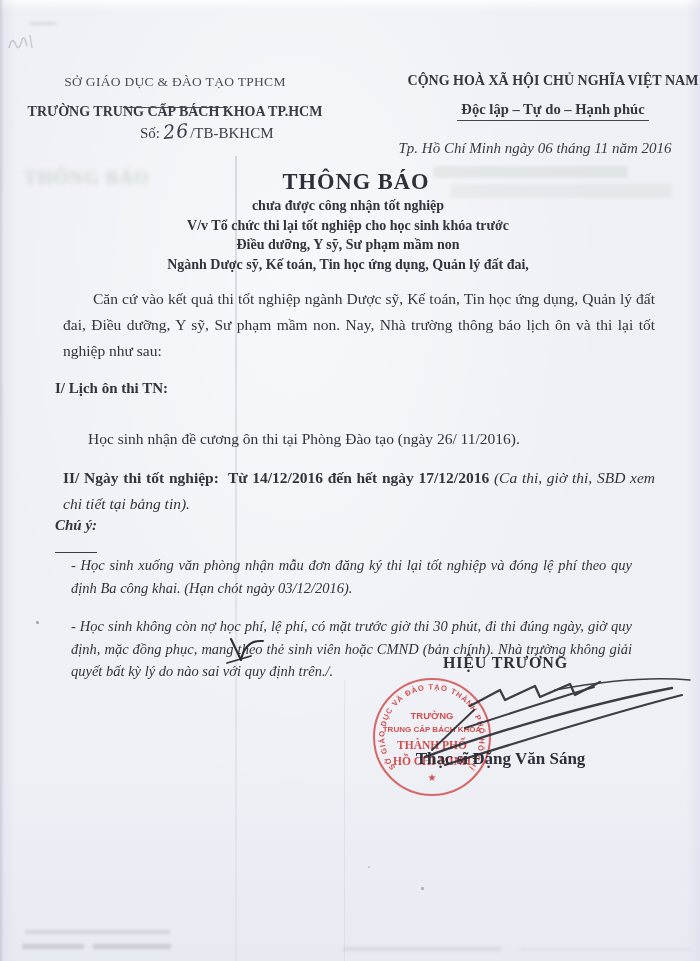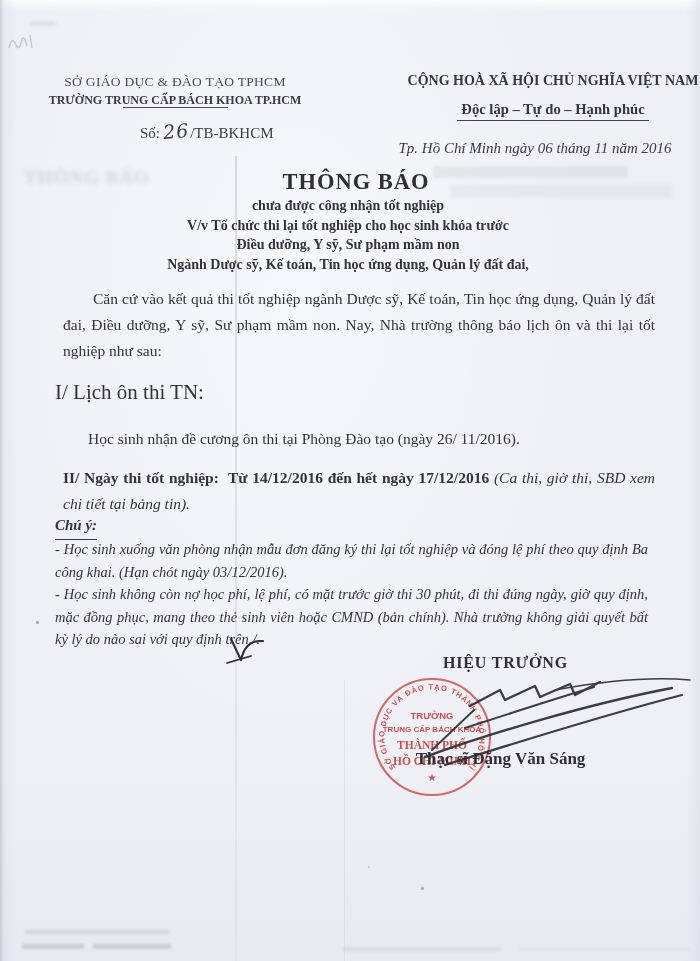--- a/index.html
+++ b/index.html
@@ -12,38 +12,38 @@
       linear-gradient(to left, rgba(214,216,230,.45) 0px, rgba(230,232,242,0) 14px),
       linear-gradient(to bottom, rgba(255,255,255,.85) 0px, rgba(255,255,255,0) 10px),
       radial-gradient(ellipse at 42% 30%, rgba(255,255,255,.55) 0%, rgba(255,255,255,0) 55%),
       linear-gradient(to bottom, rgba(238,240,246,0) 80%, rgba(226,228,238,.5) 100%);
   }
   .abs{position:absolute;}
   .center{text-align:center;}
   .b{font-weight:700;}
   .i{font-style:italic;}
   .org1{font-size:13.5px;letter-spacing:.3px;color:#4c4c56;}
-  .org2{font-size:12px;font-weight:700;color:#3a3a44;margin-top:3px;}
+  .org2{font-size:14px;font-weight:700;color:#3a3a44;margin-top:14px;}
   .nat1{font-size:14px;font-weight:700;color:#36363f;}
   .nat2{font-size:14.6px;font-weight:700;color:#36363f;display:inline-block;
         border-bottom:1.4px solid #44444e;padding:0 4px 2px 4px;margin-top:12px;}
   .rule{background:#4a4a54;height:1.3px;}
   .ref{font-size:15px;color:#3c3c46;}
   .ref .hand{font-family:"DejaVu Serif",serif;font-style:italic;font-size:19px;
         letter-spacing:1px;display:inline-block;transform:rotate(-5deg);margin:0 1px 0 3px;color:#3a3a48;}
   .dateline{font-size:15px;font-style:italic;color:#3a3a44;}
   .title-main{font-size:22.5px;font-weight:700;letter-spacing:1px;color:#2f2f38;}
   .subs{font-size:14px;font-weight:700;line-height:19.5px;color:#33333d;}
   .para{font-size:15.5px;line-height:26px;text-align:justify;margin:8px;}
   .indent{text-indent:30px;}
-  .h-sec{font-size:21px;font-weight:400;}
+  .h-sec{font-size:15px;font-weight:700;}
   .notes{font-size:14.5px;font-style:italic;line-height:22.6px;text-align:justify;}
-  .notes p{margin:0;font-style:italic;}
+  .notes p{margin:16px;font-style:italic;}
   .note-head{font-size:15px;font-weight:700;font-style:italic;display:inline-block;
-        border-bottom:1.2px solid #3a3a44;padding-bottom:5px;}
+        border-bottom:1.2px solid #3a3a44;padding-bottom:18px;}
   .sig-title{font-size:16px;font-weight:700;letter-spacing:.8px;color:#2f2f38;}
   .sig-name{font-size:17px;font-weight:700;color:#2e2e37;}
   .ghost-title{font-size:19px;font-weight:700;letter-spacing:1px;color:#90a090;
         filter:blur(2.5px);opacity:.33;}
   .smudge{filter:blur(1.5px);}
   .crease{pointer-events:none;}
   svg{display:block;}
 </style>
 </head>
 <body>

